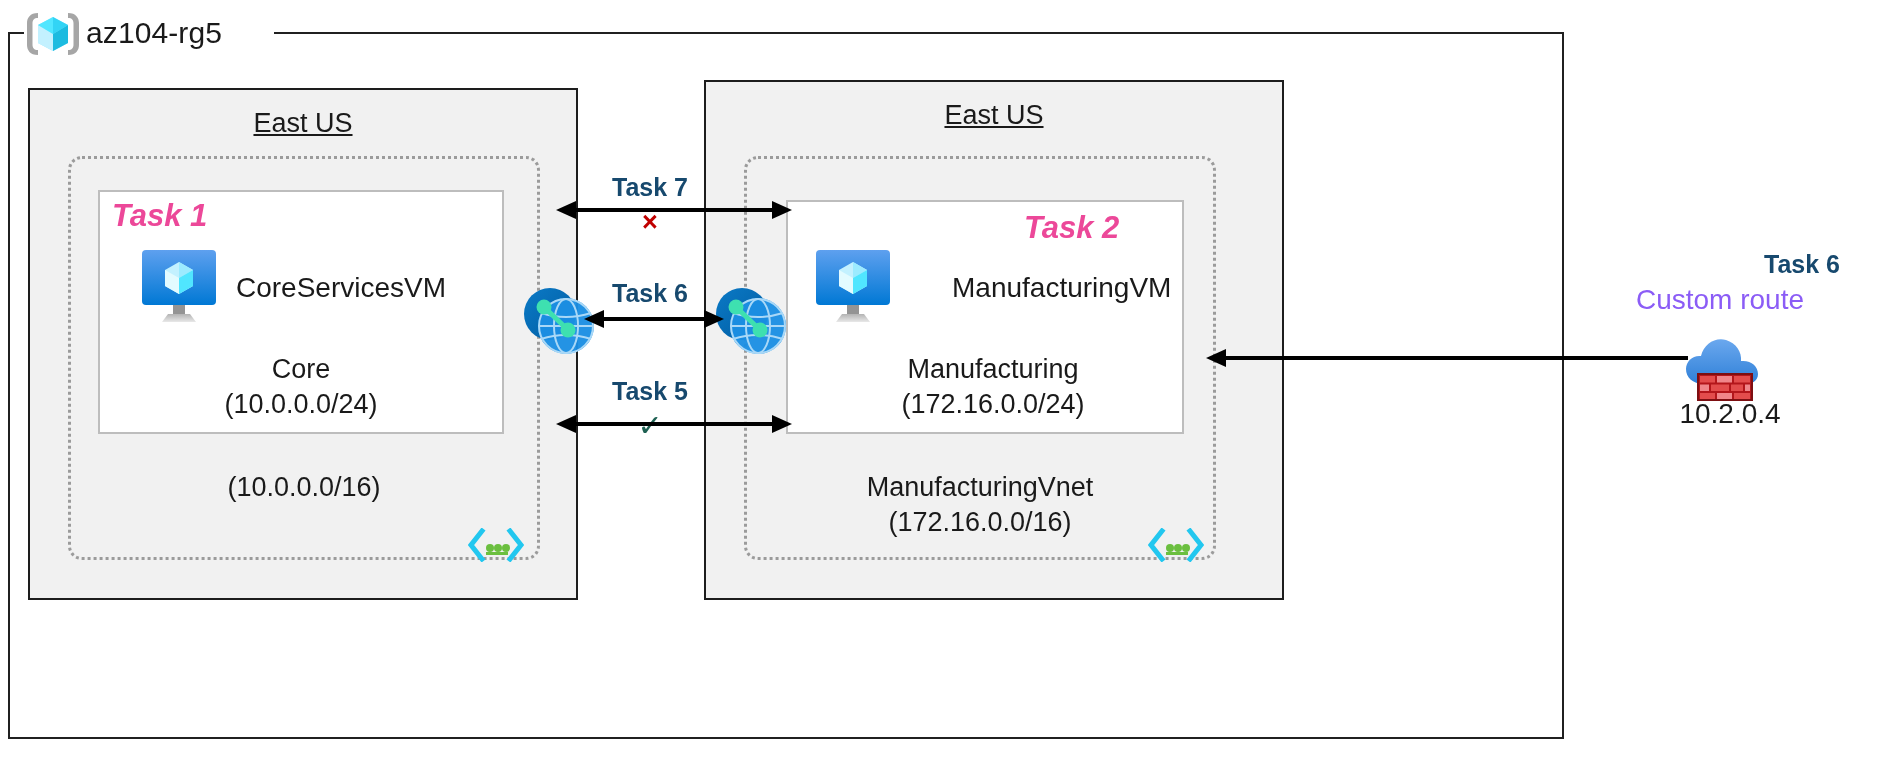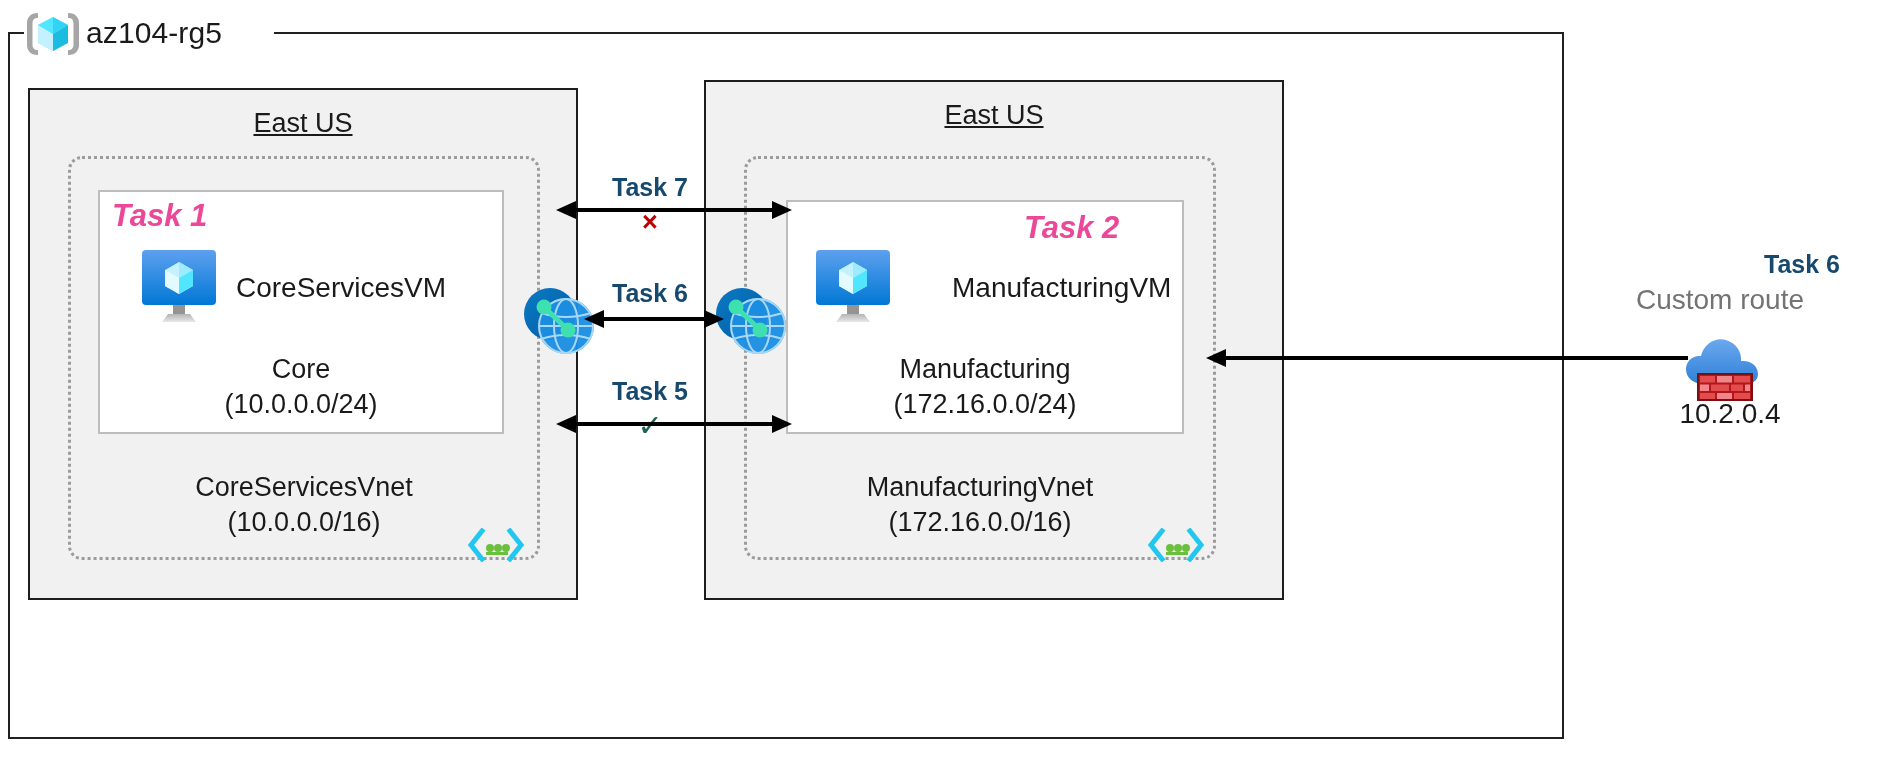--- a/index.html
+++ b/index.html
@@ -81,21 +81,21 @@
 
   
   .arrow-svg{position:absolute; overflow:visible;}
 
   
   .route-title{
     position:absolute; text-align:right; font-weight:bold; font-size:25px;
     color:#17496e; white-space:nowrap;
   }
   .route-sub{
-    position:absolute; text-align:center; font-size:28px; color:#737373;
+    position:absolute; text-align:center; font-size:28px; color:#8b5cf6;
     white-space:nowrap;
   }
   .route-ip{
     position:absolute; text-align:center; font-size:28px; color:#1a1a1a;
     white-space:nowrap;
   }
   .icon-holder{position:absolute;}
 </style>
 </head>
 <body>
@@ -122,21 +122,20 @@
 
   <div class="rg-title">az104-rg5</div>
 
   <div class="region" style="left:28px; top:88px; width:550px; height:512px;">
     <div class="region-label">East US</div>
   </div>
 
   <div class="vnet" style="left:68px; top:156px; width:472px; height:404px;"></div>
 
   <div class="vnet-name" style="left:68px; top:470px; width:472px;">
-    <div>CoreServicesVnet</div>
     <div>(10.0.0.0/16)</div>
   </div>
 
   <div class="icon-holder" style="left:468px; top:528px; width:56px; height:34px;">
     <svg width="56" height="34" viewBox="0 0 56 34">
       <path d="M14 3 L3 17 L14 31" stroke="#22c7ef" stroke-width="5" fill="none" stroke-linecap="square"></path>
       <path d="M42 3 L53 17 L42 31" stroke="#22c7ef" stroke-width="5" fill="none" stroke-linecap="square"></path>
       <circle cx="22" cy="20" r="4" fill="#6bbf3f"></circle>
       <circle cx="30" cy="20" r="4" fill="#6bbf3f"></circle>
       <circle cx="38" cy="20" r="4" fill="#6bbf3f"></circle>
@@ -221,21 +220,21 @@
       <path d="M47 12 L61 20 L47 28 Z" fill="#9cebff"></path>
       <path d="M47 28 L61 20 L61 36 L47 44 Z" fill="#50e6ff"></path>
       <path d="M33 20 L47 28 L47 44 L33 36 Z" fill="#e3fbff"></path>
       <rect x="41" y="55" width="12" height="9" fill="#949494"></rect>
       <path d="M36 64 L58 64 L64 72 L30 72 Z" fill="url(#vmstand2)"></path>
     </svg>
   </div>
 
   <div class="vm-name" style="left:916px; top:272px;margin-left:36px;">ManufacturingVM</div>
 
-  <div class="subnet-name" style="left:786px; top:352px; width:398px;">
+  <div class="subnet-name" style="left:786px; top:352px; width:398px;padding-left:8px;">
     <div>Manufacturing</div>
     <div>(172.16.0.0/24)</div>
   </div>
 
   <div class="icon-holder" style="left:518px; top:282px; width:82px; height:76px;">
     <svg width="82" height="76" viewBox="0 0 82 76">
       <defs>
         <linearGradient id="pg1" x1="0" y1="0" x2="1" y2="1">
           <stop offset="0" stop-color="#0b7ac6"></stop>
           <stop offset="1" stop-color="#005ba1"></stop>

